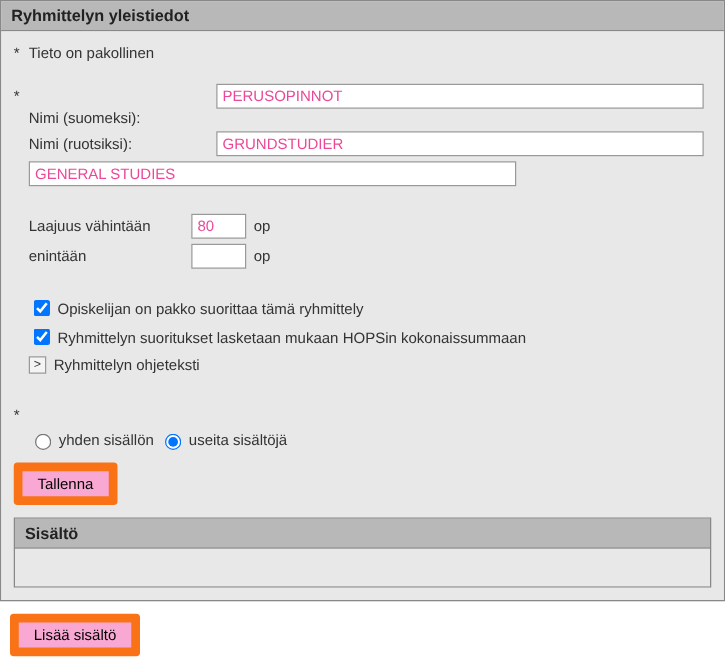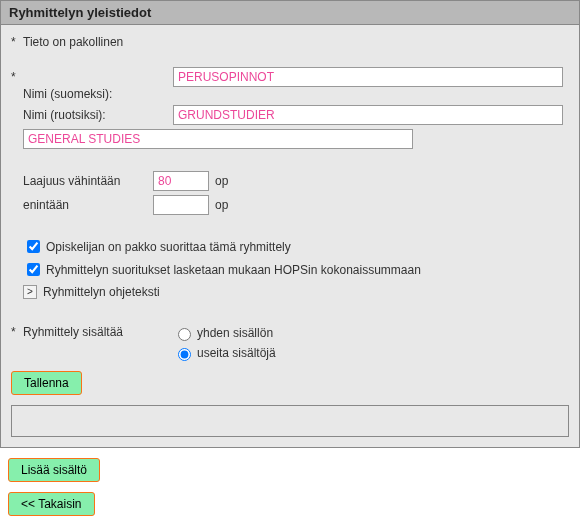--- a/index.html
+++ b/index.html
@@ -47,46 +47,46 @@
   .text-input {
     border: 1px solid #999;
     background: #fff;
     height: 20px;
     padding: 2px 4px;
     font-family: inherit;
     font-size: 12px;
     color: #ec4899;
   }
   .wide-input { width: 390px; }
-  .num-input { width: 56px; margin-right: 6px; }
+  .num-input { width: 44px; margin-right: 6px; }
   .unit { }
   .cb-row { margin: 4px 0 4px 12px; display:flex; align-items:center; }
   .cb-row input[type="checkbox"] { margin-right: 6px; }
   .accordion {
     margin: 6px 0 4px 12px;
     display: flex;
     align-items: center;
   }
   .chevron {
     width: 14px; height: 14px;
     border: 1px solid #999;
     background: #f4f4f4;
     display:inline-flex;
     align-items:center;
     justify-content:center;
     margin-right: 6px;
     font-size: 10px;
     line-height: 1;
   }
-  .radio-group { display: flex; flex-direction: column; gap: 4px; margin-top: 0;}
+  .radio-group { display: flex; gap: 4px; margin-top: 19px;}
   .radio-line { display:flex; align-items:center; }
   .radio-line input { margin-right: 6px; }
   .btn {
-    border: 1px solid #f97316;
-    background: #86efac;
+    border: 7px solid #f97316;
+    background: #f9a8d4;
     padding: 3px 12px;
     font-family: inherit;
     font-size: 12px;
     border-radius: 3px;
     cursor: pointer;
     min-height: 24px;
   }
   .btn-row { margin: 10px 8px; }
   .panel2 {
     border: 1px solid #888;
@@ -155,38 +155,38 @@
 
     <div class="accordion">
       <span class="chevron">&gt;</span>
       <span>Ryhmittelyn ohjeteksti</span>
     </div>
 
     <div class="spacer-v"></div>
 
     <div class="row" style="align-items:flex-start;">
       <span class="ast">*</span>
-      <span class="label-col" style="width:150px;">Ryhmittely sisältää</span>
       <div class="radio-group">
         <label class="radio-line">
           <input type="radio" name="contains" style="">
           <span>yhden sisällön</span>
         </label>
         <label class="radio-line">
           <input type="radio" name="contains" checked="" style="">
           <span>useita sisältöjä</span>
         </label>
       </div>
     </div>
 
     <div class="btn-row" style="margin-left:0;">
       <button class="btn">Tallenna</button>
     </div>
 
     <div class="panel2">
+      <div class="panel-header">Sisältö</div>
       <div class="panel2-body"></div>
     </div>
 
   </div>
 </div>
 
 <div class="btn-row">
   <button class="btn">Lisää sisältö</button>
 </div>
 

